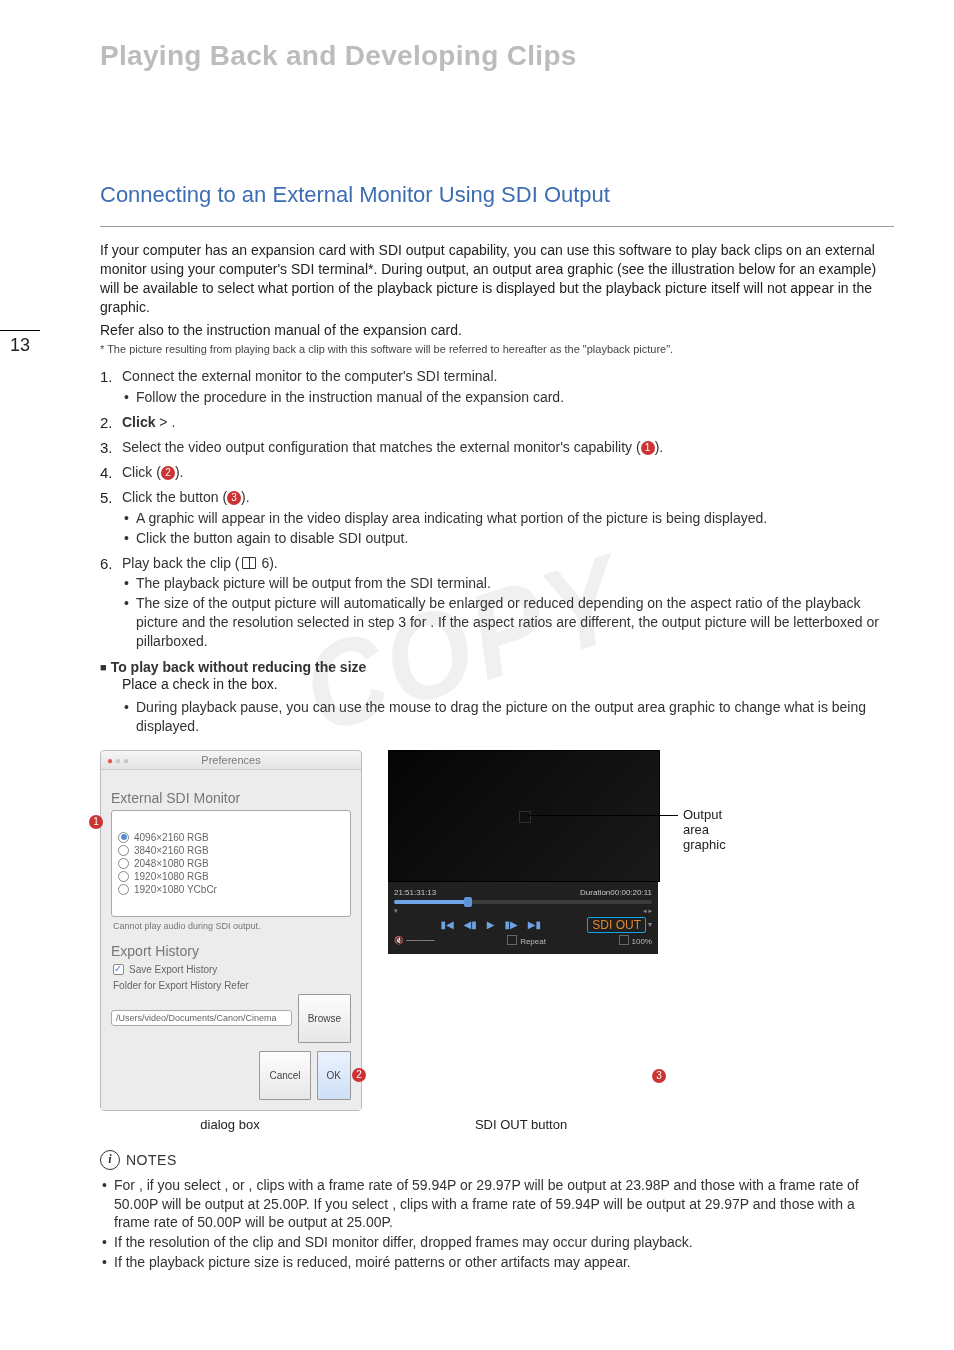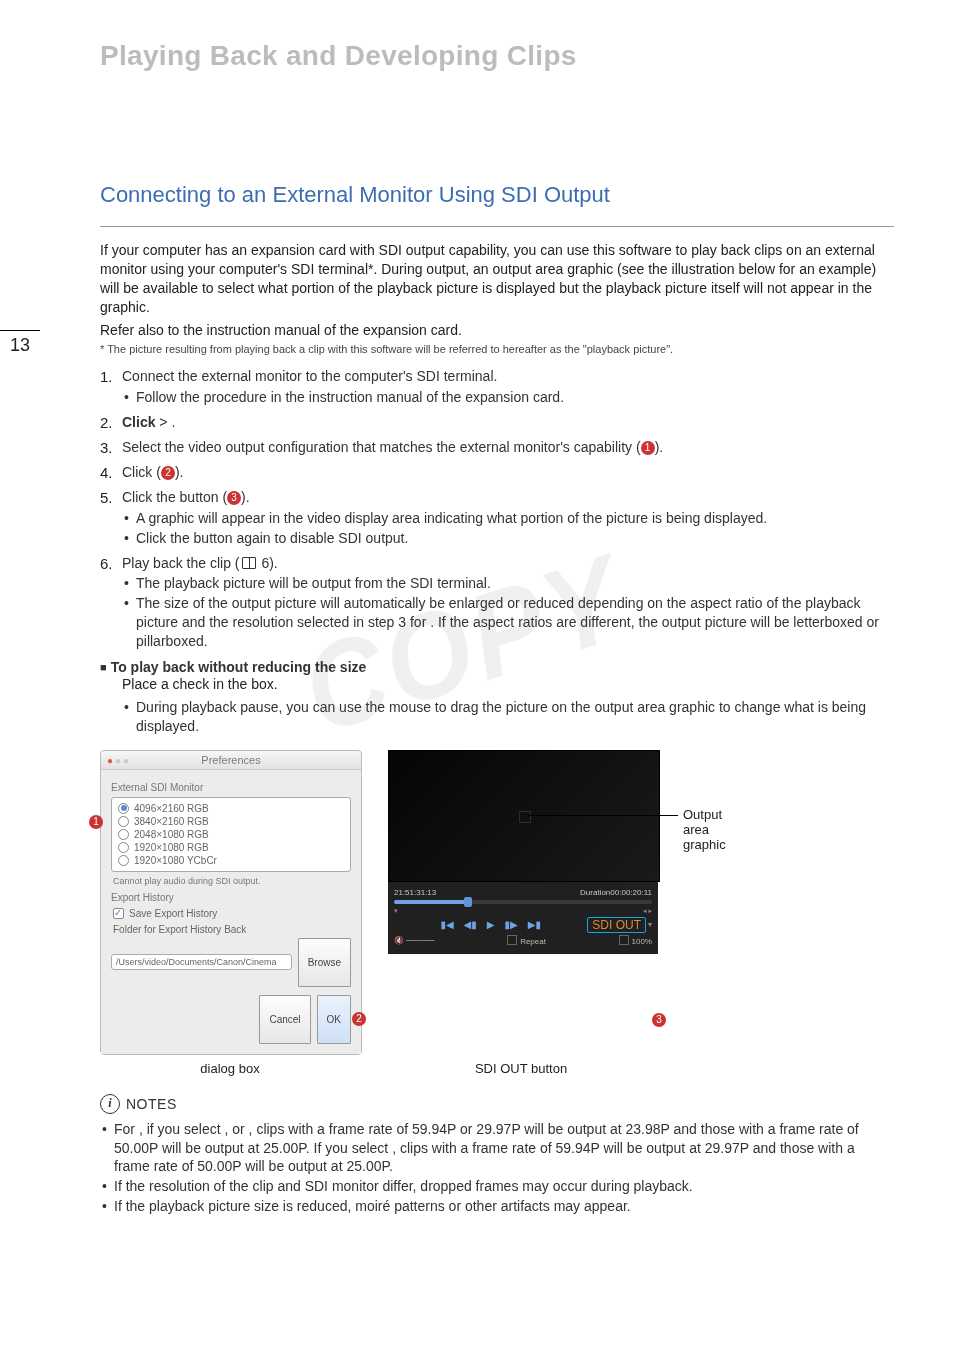--- a/index.html
+++ b/index.html
@@ -20,22 +20,22 @@
   .callout{display:inline-flex;align-items:center;justify-content:center;width:14px;height:14px;border-radius:50%;background:#c33;color:#fff;font-size:10px;line-height:14px;vertical-align:middle}
   .sub-heading{font-size:14px;margin:8px 0 0 0}
   .sub-heading .sq{font-size:11px;vertical-align:1px;margin-right:4px}
   .indent{margin-left:22px}
   .figure-row{display:flex;gap:26px;margin:14px 0 6px 0}
   .pref-box{width:260px;font-size:10px;color:#555;border:1px solid #bbb;border-radius:4px;background:#e9e9e9;position:relative}
   .pref-title{background:linear-gradient(#f6f6f6,#e3e3e3);text-align:center;font-size:11px;color:#7b7b7b;padding:3px 0;border-bottom:1px solid #ccc;border-radius:4px 4px 0 0;position:relative}
   .tl-dots{position:absolute;left:6px;top:4px;font-size:10px;letter-spacing:2px}
   .tl-dots .r{color:#e25b4b}.tl-dots .g{color:#c8c8c8}
   .pref-body{background:#ececec;padding:8px 10px 10px 10px}
-  .group-label{font-size:10px;color:#777;margin:4px 0 4px 0}
-  .opt-box{border:1px solid #aaa;border-radius:3px;background:#fff;padding:4px 6px;margin-bottom:6px}
+  .group-label{font-size:14px;color:#777;margin:12px 0 4px 0}
+  .opt-box{border:1px solid #aaa;border-radius:3px;background:#fff;padding:20px 6px;margin-bottom:6px}
   .radio-row{display:flex;align-items:center;gap:5px;font-size:10px;color:#666;padding:1px 0}
   .radio{width:9px;height:9px;border:1px solid #888;border-radius:50%;display:inline-block;position:relative}
   .radio.sel::after{content:"";position:absolute;left:1.5px;top:1.5px;width:6px;height:6px;border-radius:50%;background:#5a8cd6}
   .cb{width:9px;height:9px;border:1px solid #888;border-radius:2px;display:inline-block;position:relative;background:#fff}
   .cb.sel::after{content:"✓";position:absolute;left:0;top:-2px;font-size:10px;color:#4a86d8}
   .path-row{display:flex;gap:6px;align-items:center}
   .path-input{flex:1;border:1px solid #aaa;border-radius:3px;background:#fff;padding:2px 4px;font-size:9px;color:#666;white-space:nowrap;overflow:hidden}
   .btn{border:1px solid #999;border-radius:1px;background:linear-gradient(#fdfdfd,#e7e7e7);padding:18px 9px;font-size:10px;color:#444}
   .btn.primary{background:linear-gradient(#eaf2fd,#cfe0f7)}
   .btn-row{display:flex;justify-content:flex-end;gap:6px;margin-top:8px}
@@ -162,21 +162,21 @@
               <span class="radio"></span>
               <span>1920×1080 YCbCr</span>
             </div>
       </div>
       <div style="font-size:9px;color:#777;margin:-2px 0 6px 2px">Cannot play audio during SDI output.</div>
       <div class="group-label">Export History</div>
       <div class="radio-row" style="margin:2px 0 4px 2px">
             <span class="cb sel"></span>
             <span>Save Export History</span>
           </div>
-      <div style="font-size:10px;color:#666;margin:0 0 3px 2px">Folder for Export History Back</div>
+      <div style="font-size:10px;color:#666;margin:0 0 3px 2px">Folder for Export History Refer</div>
       <div class="path-row">
         <div class="path-input">/Users/video/Documents/Canon/Cinema</div>
         <div class="btn">Browse</div>
       </div>
       <div class="btn-row">
         <div class="btn">Cancel</div>
         <div class="btn primary">OK</div>
       </div>
     </div>
   </div>

